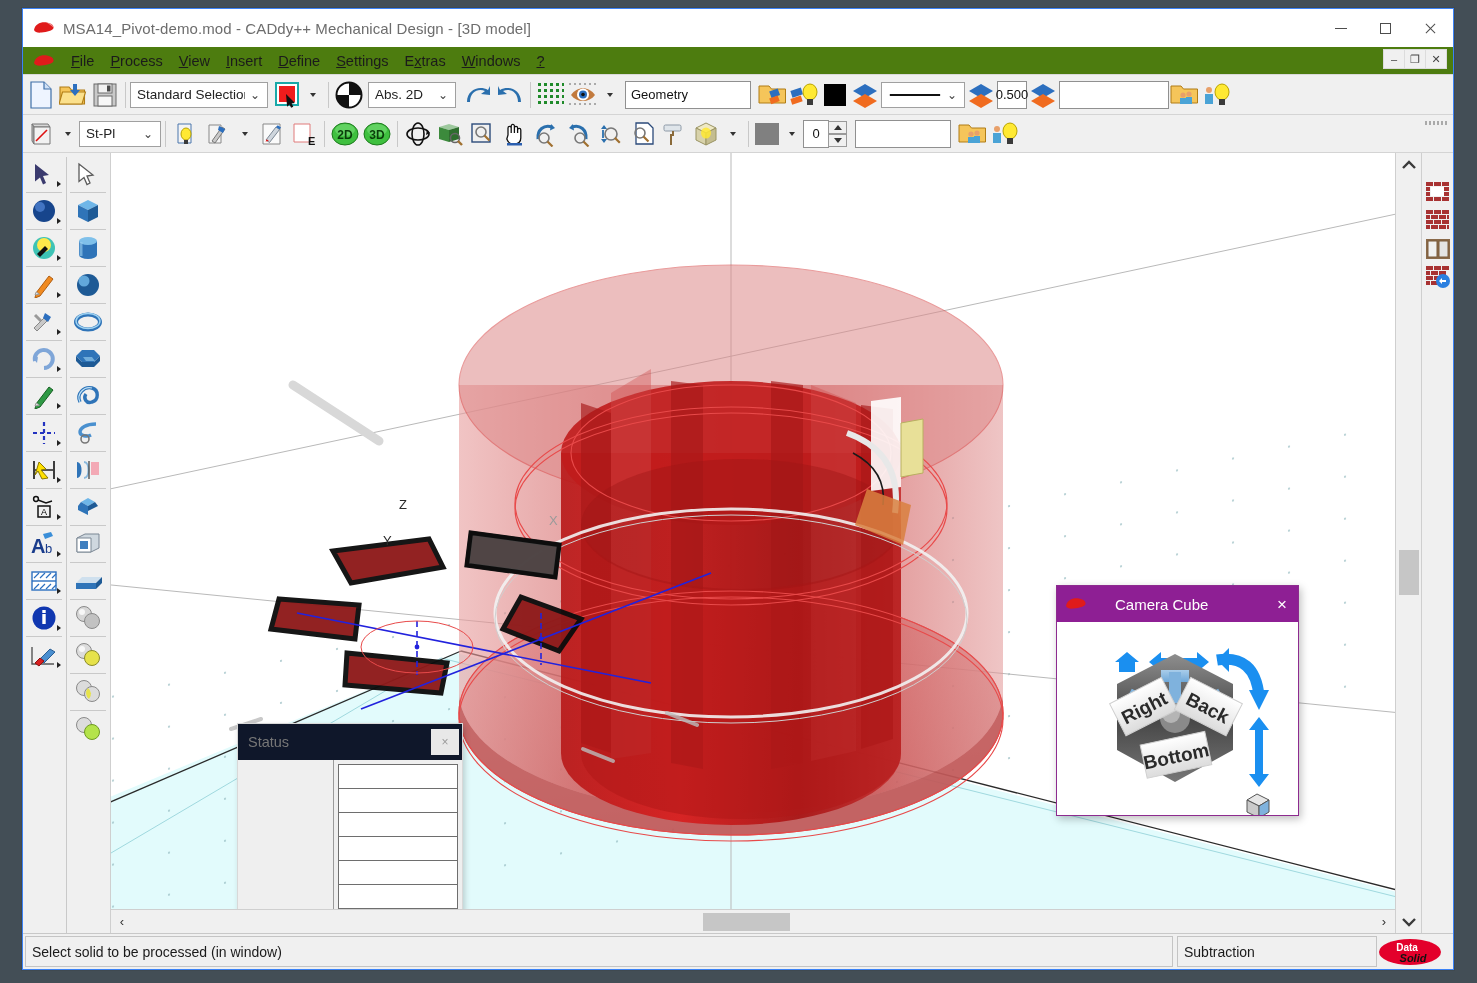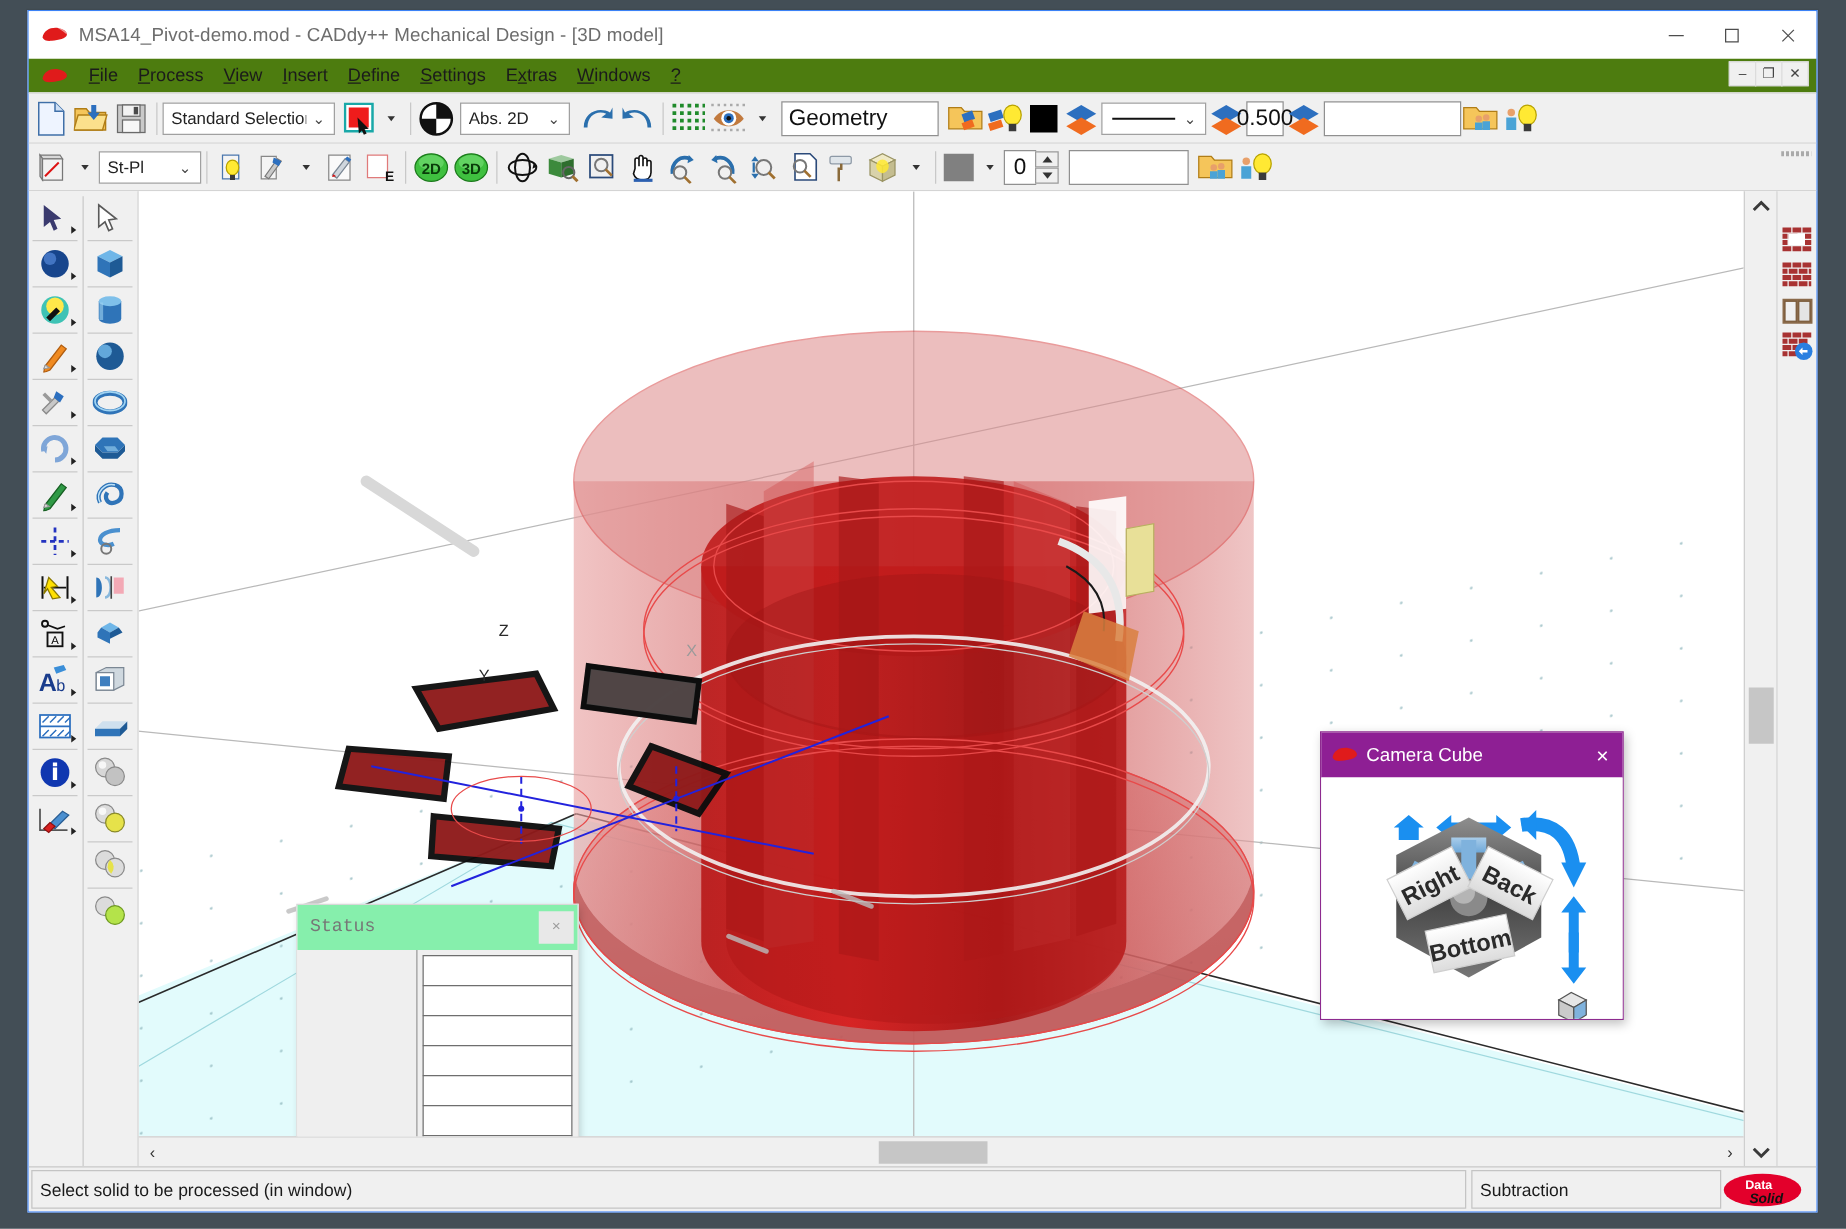--- a/index.html
+++ b/index.html
@@ -52,21 +52,21 @@
      flex:0 0 32px; cursor:default; border:1px solid transparent; }
   .tb-btn.w28 { width:28px; flex:0 0 28px;}
   .tb-btn.w24 { width:22px; flex:0 0 22px;}
   .tb-combo { height:26px; border:1px solid #a0a0a0; background:#fff;
      display:flex; align-items:center; font-size:13.5px; color:#222; padding:0 2px 0 6px;
      position:relative; }
   .tb-combo .cap { overflow:hidden; white-space:nowrap; flex:1;}
   .chev { font-size:12px; color:#444; margin:0 5px; }
   .tiny-arrow { width:0;height:0;border-left:3.5px solid transparent;border-right:3.5px solid transparent;
      border-top:4.5px solid #333; margin-left:1px; margin-right:2px; }
-  .tb-input { height:28px; border:1px solid #909090; background:#fff; font-size:18px;
+  .tb-input { height:28px; border:1px solid #909090; background:#fff; font-size:13px;
      padding:0 5px; display:flex; align-items:center; color:#111; }
 
   .spin { display:flex; flex-direction:column; margin-left:-1px; }
   .spin div { width:19px; height:13px; border:1px solid #9a9a9a; background:#f0f0f0;
      display:flex; align-items:center; justify-content:center; }
   .sp-up{width:0;height:0;border-left:4px solid transparent;border-right:4px solid transparent;border-bottom:5px solid #333;}
   .sp-dn{width:0;height:0;border-left:4px solid transparent;border-right:4px solid transparent;border-top:5px solid #333;}
 
   
   #body-area { flex:1 1 auto; display:flex; position:relative; min-height:0; }
@@ -100,35 +100,35 @@
   #right-rail { width:32px; flex:0 0 32px; background:#f0f0f0; border-left:1px solid #cfcfcf;
      display:flex; flex-direction:column; align-items:center; padding-top:26px; }
   .rr-btn{ width:28px;height:28px;display:flex;align-items:center;justify-content:center;
      border:1px solid transparent; }
   .rr-grip { position:absolute; right:4px; top:6px; width:24px; height:4px;
      background:repeating-linear-gradient(90deg,#aaa 0 2px, transparent 2px 4px);}
 
   
   #status-dialog { position:absolute; left:126px; top:570px; width:226px; height:315px;
      background:#ffffff; border:1px solid #d8d8d8; box-shadow:2px 3px 6px rgba(0,0,0,.18); z-index:40;}
-  #status-dialog .sd-title { height:36px; display:flex; align-items:center; background:#86efac;font-family:Liberation Mono, monospace; }
+  #status-dialog .sd-title { height:36px; display:flex; align-items:center; background:#0f172a; }
   #status-dialog .sd-title span.t { font-size:14.5px; color:#777; margin-left:10px; }
   #status-dialog .sd-close { margin-left:auto; width:28px; height:26px; background:#e8e8e8;
       display:flex;align-items:center;justify-content:center; font-size:12px; color:#9b9b9b; margin-right:3px;}
   #status-dialog .sd-body { height:279px; display:flex; background:#efefef; }
   .sd-left { width:96px; background:#efefef; border-right:1px solid #9a9a9a; }
   .sd-right { flex:1; padding:4px 4px 0 4px; }
   .sd-row { height:25px; border:1px solid #6e6e6e; background:#ffffff; margin-top:-1px; }
   .sd-row:first-child{margin-top:0;}
 
   
   #camera-cube { position:absolute; right:96px; bottom:93px; width:243px; height:231px;
      background:#fff; border:1px solid #8d2b8f; box-shadow:2px 3px 8px rgba(0,0,0,.25); z-index:45;}
   #camera-cube .cc-title { height:36px; background:#8e1f94; display:flex; align-items:center; }
-  #camera-cube .cc-title .t { color:#fff; font-size:15px; margin-left:0; }
+  #camera-cube .cc-title .t { color:#fff; font-size:15px; margin-left:22px; }
   #camera-cube .cc-x { margin-left:auto; margin-right:11px; color:#fff; font-size:17px; line-height:1;}
   #camera-cube .cc-body { height:193px; position:relative; background:#fff; }
 
   
   #status-bar { height:36px; flex:0 0 36px; background:#f0f0f0; border-top:1px solid #c8c8c8;
      display:flex; align-items:stretch; position:relative; }
   .sbar-cell { border:1px solid #c4c4c4; background:#f0f0f0; display:flex; align-items:center;
      font-size:14px; color:#1a1a1a; padding:0 6px; margin:2px 0 2px 2px; }
   #sbar-mode { width:200px; flex:0 0 200px;}
   #sbar-msg { flex:1 1 auto; margin-right:2px; }

